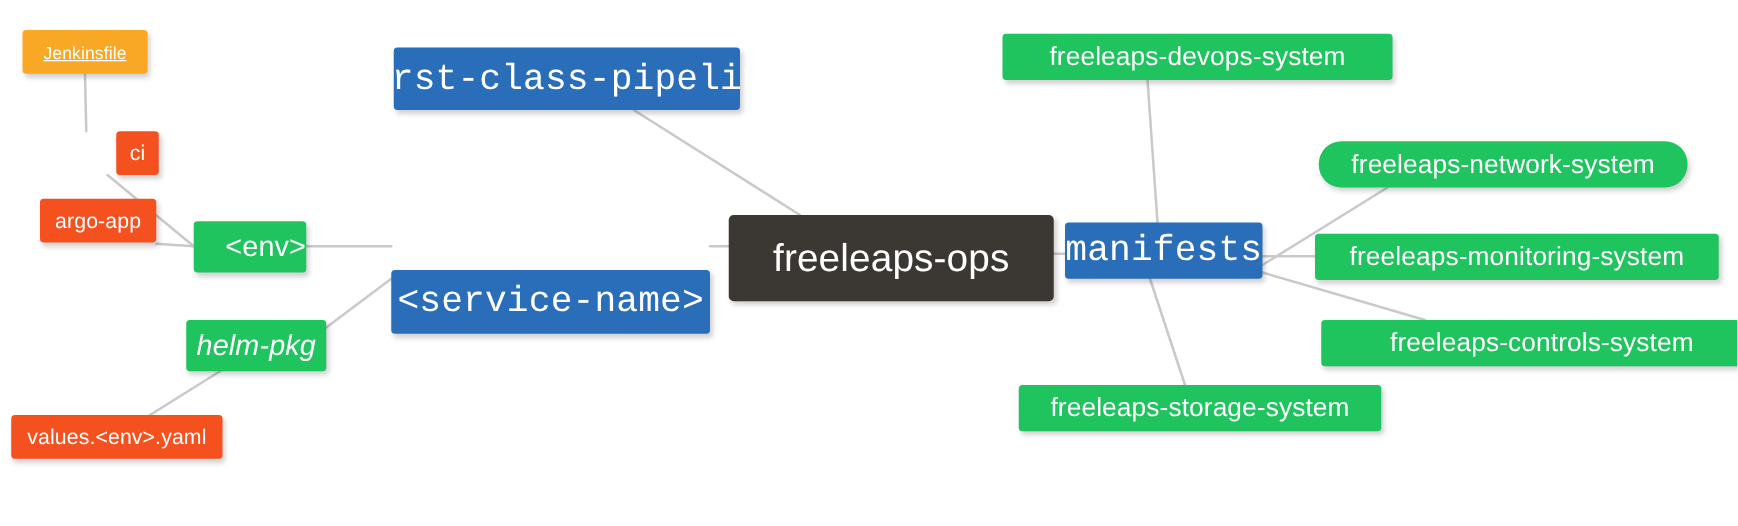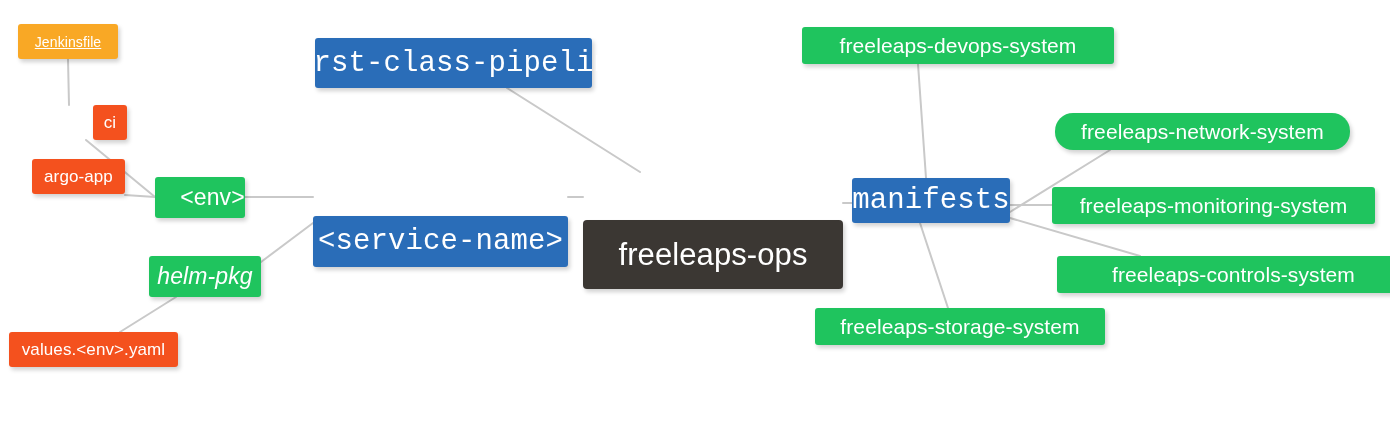--- a/index.html
+++ b/index.html
@@ -37,21 +37,20 @@
     white-space: nowrap;
     line-height: 1;
     box-shadow: 2px 3px 4px rgba(0,0,0,0.18);
     letter-spacing: 0.1px;
     padding: 0 10px;
   }
   .node-root {
     background: #3b3733;
     font-size: 31px;
     border-radius: 4px;
-    margin-top: 48px;
   }
   .node-blue   { background: #2a6db8; }
   .node-green  { background: #1fc45e; }
   .node-orange { background: #f9a825; }
   .node-red    { background: #f4511e; }
 
   .sz-xl  { font-size: 31px; }
   .sz-lg  { font-size: 29px; font-family: Liberation Mono, monospace; }
   .sz-md  { font-size: 23px; }
   .sz-sm  { font-size: 21px; }

